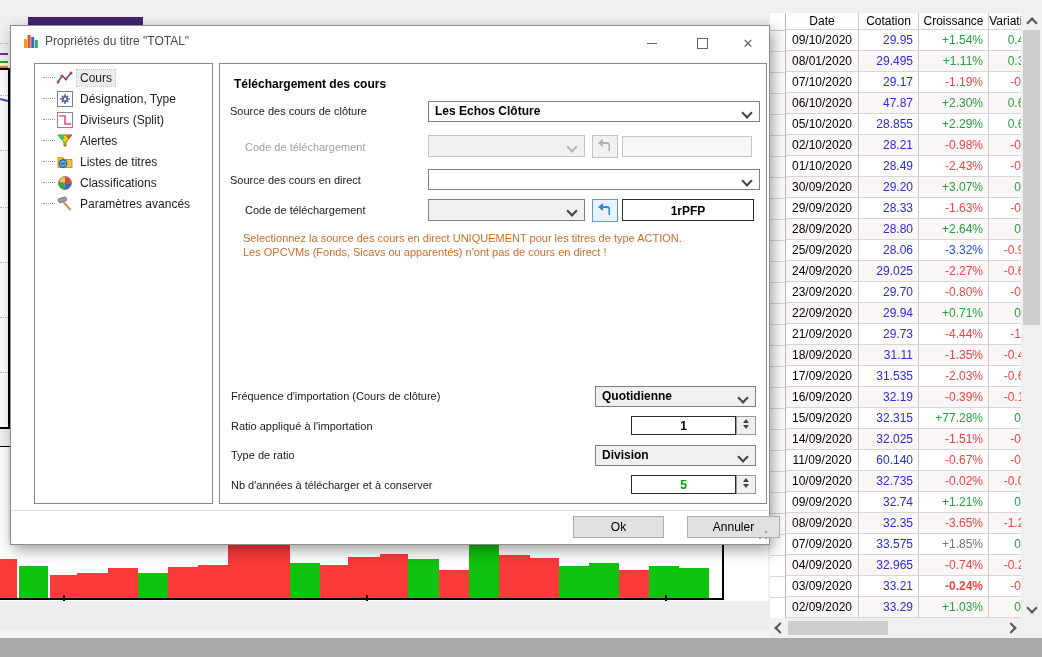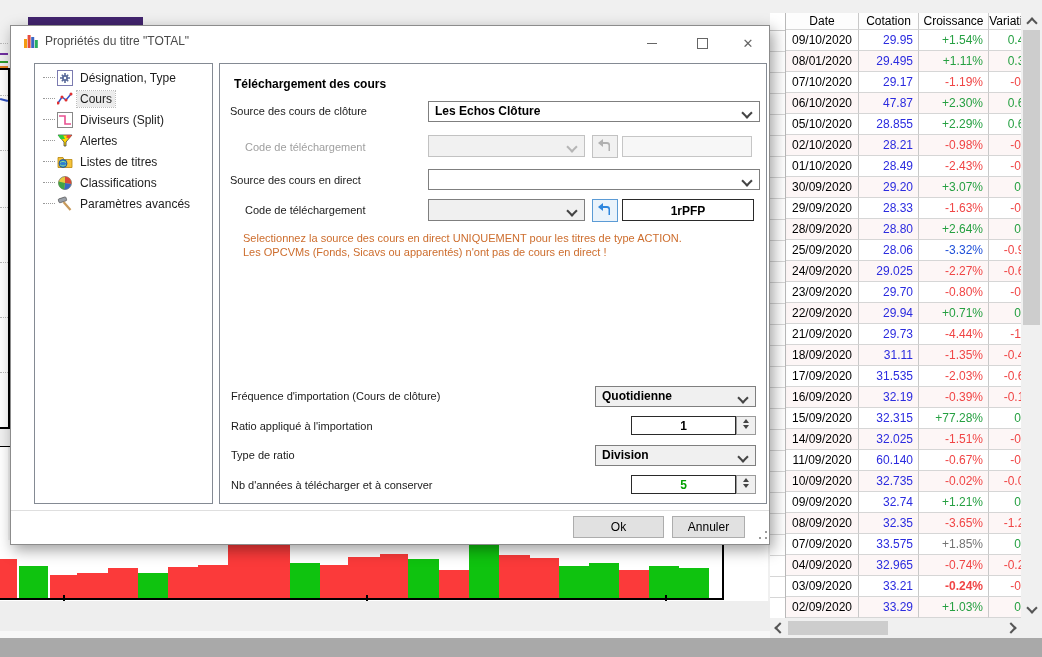--- a/index.html
+++ b/index.html
@@ -374,47 +374,47 @@
       </div>
     <div class="abs win-btn" style="left:720px;top:5px;font-size:13px;">✕</div>
   </div>
 
   <div class="abs panel" style="left:23px;top:37px;width:179px;height:441px;">
     <div id="tree" style="position:absolute;left:0;top:3px;width:100%;">
         <div class="tree-row">
           <span class="tree-stub"></span>
           <span class="tree-icon">
             <svg viewBox="0 0 16 16">
+              <polyline points="1,12 5,6 9,9 14,3" fill="none" stroke="#3355cc" stroke-width="1.5"></polyline>
+              <circle cx="1" cy="12" r="1.5" fill="#e03030"></circle>
+              <circle cx="5" cy="6" r="1.5" fill="#e03030"></circle>
+              <circle cx="9" cy="9" r="1.5" fill="#e03030"></circle>
+              <circle cx="14" cy="3" r="1.5" fill="#e03030"></circle>
+            </svg>
+          </span>
+          <span class="tree-label sel">Cours</span>
+        </div>
+        <div class="tree-row">
+          <span class="tree-stub"></span>
+          <span class="tree-icon">
+            <svg viewBox="0 0 16 16">
               <rect x="0.5" y="0.5" width="15" height="15" fill="#fff" stroke="#7b7bb0"></rect>
               <g stroke="#5a6b9a" stroke-width="1.6">
                 <path d="M8 3v10M3 8h10M4.8 4.8l6.4 6.4M11.2 4.8l-6.4 6.4"></path>
               </g>
               <circle cx="8" cy="8" r="3" fill="#5a6b9a"></circle>
               <circle cx="8" cy="8" r="1.2" fill="#fff"></circle>
             </svg>
           </span>
           <span class="tree-label">Désignation, Type</span>
         </div>
         <div class="tree-row">
           <span class="tree-stub"></span>
           <span class="tree-icon">
             <svg viewBox="0 0 16 16">
-              <polyline points="1,12 5,6 9,9 14,3" fill="none" stroke="#3355cc" stroke-width="1.5"></polyline>
-              <circle cx="1" cy="12" r="1.5" fill="#e03030"></circle>
-              <circle cx="5" cy="6" r="1.5" fill="#e03030"></circle>
-              <circle cx="9" cy="9" r="1.5" fill="#e03030"></circle>
-              <circle cx="14" cy="3" r="1.5" fill="#e03030"></circle>
-            </svg>
-          </span>
-          <span class="tree-label sel">Cours</span>
-        </div>
-        <div class="tree-row">
-          <span class="tree-stub"></span>
-          <span class="tree-icon">
-            <svg viewBox="0 0 16 16">
               <rect x="0.5" y="0.5" width="15" height="15" fill="#fff" stroke="#888"></rect>
               <path d="M2 4h6v8h6" fill="none" stroke="#e85090" stroke-width="1.6"></path>
             </svg>
           </span>
           <span class="tree-label">Diviseurs (Split)</span>
         </div>
         <div class="tree-row">
           <span class="tree-stub"></span>
           <span class="tree-icon">
             <svg viewBox="0 0 16 16">
@@ -519,18 +519,18 @@
     <div class="abs lbl" style="left:11px;top:415px;">Nb d'années à télécharger et à conserver</div>
     <div class="abs field" style="left:411px;top:411px;width:105px;height:19px;line-height:19px;color:#00a000;">5</div>
     <div class="abs spin" style="left:516px;top:411px;width:20px;height:19px;">
       <div class="tri up"></div>
       <div class="tri dn"></div>
     </div>
   </div>
 
   <div class="abs" style="left:0;top:484px;width:758px;height:1px;background:#dfdfdf;border-bottom:1px solid #ffffff;"></div>
   <div class="abs btn" style="left:562px;top:490px;width:91px;height:22px;">Ok</div>
-  <div class="abs btn" style="left:661px;top:490px;width:73px;height:22px;">Annuler</div>
+  <div class="abs btn" style="left:676px;top:490px;width:93px;height:22px;">Annuler</div>
   <div class="abs" style="left:748px;top:505px;width:8px;height:8px;
        background:radial-gradient(circle at 7px 1px,#9a9a9a 1px,transparent 1.3px),
                   radial-gradient(circle at 7px 7px,#9a9a9a 1px,transparent 1.3px),
                   radial-gradient(circle at 1px 7px,#9a9a9a 1px,transparent 1.3px);"></div>
 </div>
 
 </body></html>

